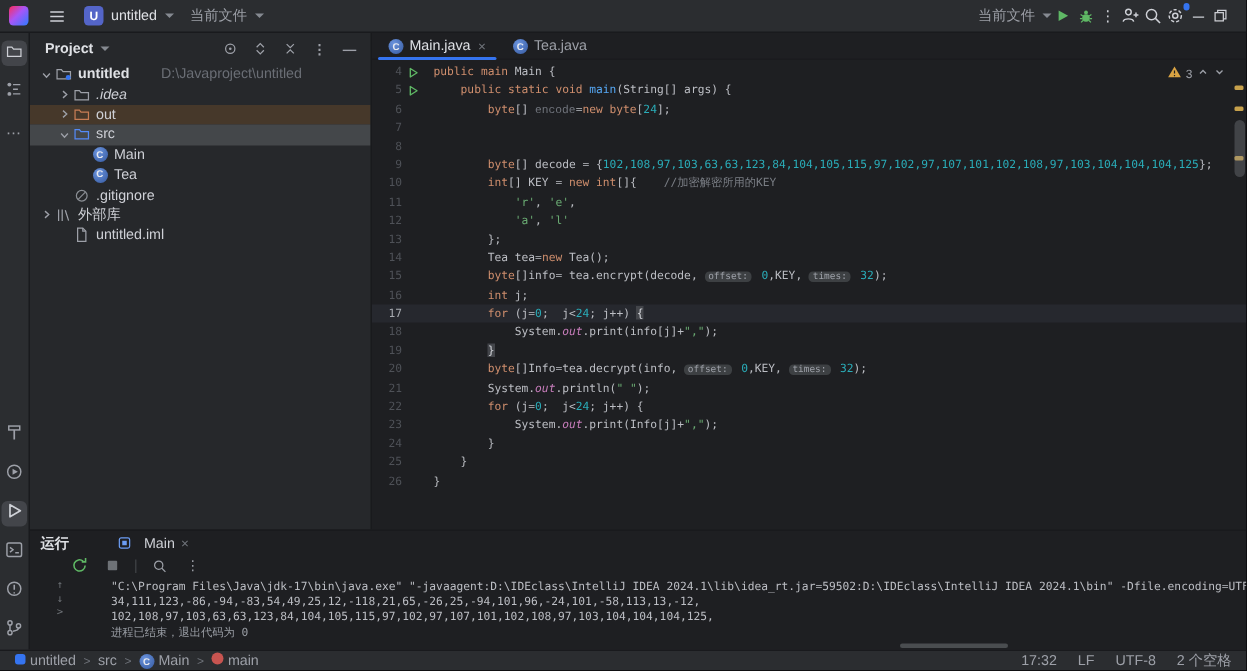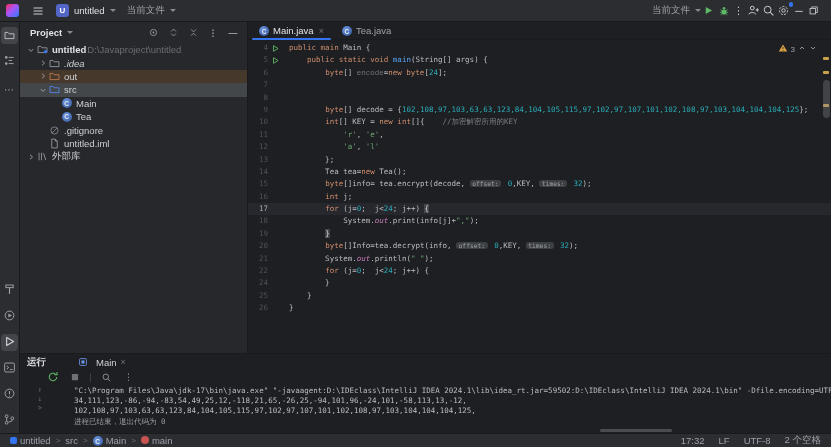--- a/index.html
+++ b/index.html
@@ -33,21 +33,21 @@
   .panel-header{height:21px;display:flex;align-items:center;padding:0 8px 0 10px;font-size:9.5px;font-weight:bold;color:#DFE1E5;gap:5px;}
   .ph-actions{margin-left:auto;display:flex;align-items:center;gap:8px;color:#9DA0A8;}
   .ph-actions .a{display:inline-flex;align-items:center;justify-content:center;width:12px;height:12px;font-size:9px;}
   .trow{height:13.4px;display:flex;align-items:center;font-size:9.5px;white-space:nowrap;cursor:default;}
   .trow.hl-gray{background:#44474A;}
   .trow.hl-brown{background:#46382A;}
   .tchev{width:10px;flex:none;display:inline-flex;justify-content:center;align-items:center;}
   .ticon{width:13px;flex:none;display:inline-flex;justify-content:center;align-items:center;margin-right:3px;}
   .tlabel{color:#CED0D6;}
   .tlabel.b{font-weight:bold;color:#DFE1E5;}
-  .tpath{color:#6A6E75;margin-left:1px;}
+  .tpath{color:#6A6E75;margin-left:21px;}
   .cls-badge{width:10px;height:10px;border-radius:50%;background:radial-gradient(circle at 35% 30%,#6A93DD,#35599F);color:#E8EAF0;font-size:6.5px;font-weight:bold;display:inline-flex;align-items:center;justify-content:center;}
   
   .editor-area{flex:1;display:flex;flex-direction:column;min-width:0;background:#1e1f22;}
   .tabbar{height:18px;flex:none;display:flex;align-items:stretch;padding-left:2px;border-bottom:1px solid #1a1b1e;}
   .tab{display:flex;align-items:center;gap:4px;padding:0 9px;font-size:9.5px;color:#9DA0A8;position:relative;}
   .tab.active{color:#DFE1E5;}
   .tab.active::after{content:"";position:absolute;left:2px;right:2px;bottom:-1px;height:2px;background:#3574F0;border-radius:1px;}
   .tab .x{color:#6F737A;font-size:9px;margin-left:1px;}
   .code-wrap{position:relative;flex:1;overflow:hidden;padding-top:2px;}
   .cl{display:flex;height:12.4px;line-height:12.4px;font-family:"DejaVu Sans Mono",monospace;font-size:7.5px;}
@@ -329,42 +329,42 @@
               <div class="trow" style="padding-left: 18px;">
                 <span class="tchev"></span>
                 <span class="ticon">
                   <svg width="11" height="11" viewBox="0 0 16 16">
                     <circle cx="8" cy="8" r="5.2" fill="none" stroke="#8A8E94" stroke-width="1.2"></circle>
                     <line x1="4.5" y1="11.5" x2="11.5" y2="4.5" stroke="#8A8E94" stroke-width="1.2"></line>
                   </svg>
                 </span>
                 <span class="tlabel">.gitignore</span>
               </div>
-              <div class="trow" style="padding-left: 18px;">
-                <span class="tchev"></span>
-                <span class="ticon">
-                  <svg width="11" height="11" viewBox="0 0 16 16">
-                    <path d="M4 1.5h5l3 3v10H4z" fill="none" stroke="#9DA0A8" stroke-width="1.2"></path>
-                    <path d="M9 1.5v3h3" fill="none" stroke="#9DA0A8" stroke-width="1.2"></path>
-                  </svg>
-                </span>
-                <span class="tlabel">untitled.iml</span>
-              </div>
               <div class="trow" style="padding-left: 6px;">
                 <span class="tchev">
                   <svg width="8" height="8" viewBox="0 0 16 16">
                     <path d="M6 3.5L11 8l-5 4.5" fill="none" stroke="#9DA0A8" stroke-width="1.8"></path>
                   </svg>
                 </span>
                 <span class="ticon">
                   <svg width="11" height="11" viewBox="0 0 16 16">
                     <path d="M3 2.5v11M6.5 2.5v11M9.5 3.2l3.2 10" fill="none" stroke="#9DA0A8" stroke-width="1.2"></path>
                   </svg>
                 </span>
                 <span class="tlabel">外部库</span>
+              </div>
+              <div class="trow" style="padding-left: 18px;">
+                <span class="tchev"></span>
+                <span class="ticon">
+                  <svg width="11" height="11" viewBox="0 0 16 16">
+                    <path d="M4 1.5h5l3 3v10H4z" fill="none" stroke="#9DA0A8" stroke-width="1.2"></path>
+                    <path d="M9 1.5v3h3" fill="none" stroke="#9DA0A8" stroke-width="1.2"></path>
+                  </svg>
+                </span>
+                <span class="tlabel">untitled.iml</span>
               </div>
             </div>
         </aside>
 
         <section class="editor-area">
           <div class="tabbar" id="tabs">
               <div class="tab active">
                 <span><span class="cls-badge">C</span></span>
                 <span>Main.java</span>
                 <span class="x">×</span>
@@ -471,20 +471,25 @@
                 </div>
                 <div class="cl">
                   <span class="g-num">21</span>
                   <span class="g-ico"></span>
                   <span class="code"><span class="tok-def">        System.</span><span class="tok-field">out</span><span class="tok-def">.println(</span><span class="tok-str">" "</span><span class="tok-def">);</span></span>
                 </div>
                 <div class="cl">
                   <span class="g-num">22</span>
                   <span class="g-ico"></span>
                   <span class="code"><span class="tok-def">        </span><span class="tok-kw">for</span><span class="tok-def"> (j=</span><span class="tok-num">0</span><span class="tok-def">;  j&lt;</span><span class="tok-num">24</span><span class="tok-def">; j++) {</span></span>
+                </div>
+                <div class="cl">
+                  <span class="g-num">23</span>
+                  <span class="g-ico"></span>
+                  <span class="code"><span class="tok-def">            System.</span><span class="tok-field">out</span><span class="tok-def">.print(Info[j]+</span><span class="tok-str">","</span><span class="tok-def">);</span></span>
                 </div>
                 <div class="cl">
                   <span class="g-num">24</span>
                   <span class="g-ico"></span>
                   <span class="code"><span class="tok-def">        }</span></span>
                 </div>
                 <div class="cl">
                   <span class="g-num">25</span>
                   <span class="g-ico"></span>
                   <span class="code"><span class="tok-def">    }</span></span>

